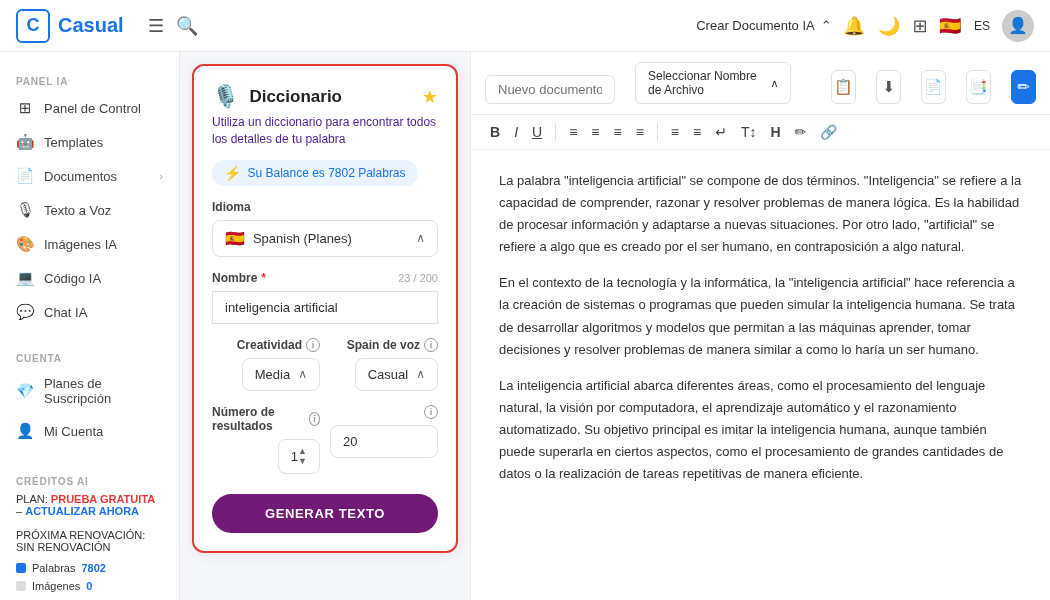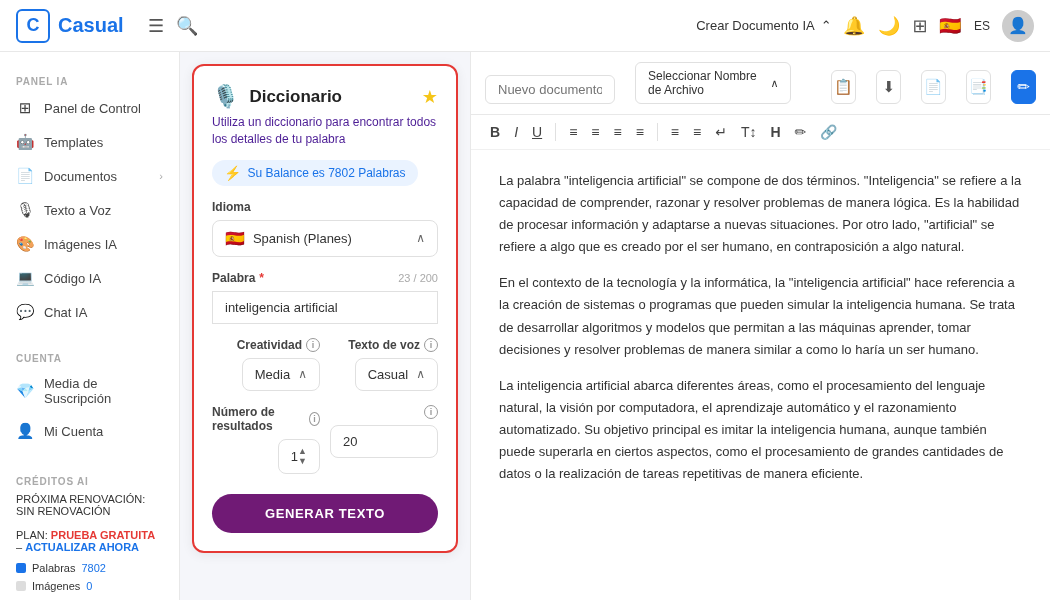--- a/index.html
+++ b/index.html
@@ -28,21 +28,21 @@
     .sidebar-item .icon { font-size: 15px; width: 18px; text-align: center; }
     .sidebar-item .arrow { margin-left: auto; font-size: 11px; color: #aaa; }
     .sidebar-divider { height: 1px; background: #f0f0f0; margin: 8px 0; }
 
     
     .credits-section { padding: 12px 16px 0; font-size: 10px; color: #aaa; font-weight: 700; letter-spacing: 0.08em; }
     .credits-plan { padding: 6px 16px; font-size: 11px; color: #333; }
     .credits-plan .prueba { color: #e53935; font-weight: 700; }
     .credits-plan .actualizar { color: #1a73e8; font-weight: 700; }
     .credits-row { display: flex; align-items: center; gap: 6px; padding: 3px 16px; font-size: 11px; color: #333; }
-    .credits-row .num { color: #1a73e8; font-weight: 400; }
+    .credits-row .num { color: #1a73e8; font-weight: 700; }
     .credits-dot { width: 10px; height: 10px; border-radius: 2px; background: #1a73e8; }
     .credits-dot-gray { width: 10px; height: 10px; border-radius: 2px; background: #ddd; }
 
     
     .panel-area { width: 290px; background: #f5f6fa; padding: 12px; overflow-y: auto; }
 
     
     .card { background: #fff; border-radius: 12px; border: 2.5px solid #e53935; padding: 18px; box-shadow: 0 2px 12px rgba(0,0,0,0.07); }
     .card-header { display: flex; align-items: center; gap: 10px; margin-bottom: 4px; }
     .card-title { font-size: 17px; font-weight: 700; color: #222; flex: 1; }
@@ -153,37 +153,37 @@
     </div>
     <div class="sidebar-item">
       <span class="icon">💬</span>
       <span>Chat IA</span>
     </div>
 
     <div class="sidebar-divider"></div>
     <div class="sidebar-section-label">CUENTA</div>
     <div class="sidebar-item">
       <span class="icon">💎</span>
-      <span>Media de Suscripción</span>
+      <span>Planes de Suscripción</span>
     </div>
     <div class="sidebar-item">
       <span class="icon">👤</span>
       <span>Mi Cuenta</span>
     </div>
 
     <div class="sidebar-divider"></div>
     <div class="credits-section">CRÉDITOS AI</div>
-    <div class="credits-plan">
-      <span>PRÓXIMA RENOVACIÓN: SIN RENOVACIÓN</span>
-    </div>
     <div class="credits-plan">
       <span>PLAN:</span>
       <span class="prueba">PRUEBA GRATUITA</span>
       <span> – </span>
       <span class="actualizar">ACTUALIZAR AHORA</span>
+    </div>
+    <div class="credits-plan">
+      <span>PRÓXIMA RENOVACIÓN: SIN RENOVACIÓN</span>
     </div>
     <div class="credits-row">
       <div class="credits-dot"></div>
       <span>Palabras</span>
       <span class="num">7802</span>
     </div>
     <div class="credits-row">
       <div class="credits-dot-gray"></div>
       <span>Imágenes</span>
       <span class="num">0</span>
@@ -207,41 +207,41 @@
       
       <div class="field-label">Idioma</div>
       <div class="select-box">
         <span class="flag">🇪🇸</span>
         <span>Spanish (Planes)</span>
         <span class="caret">∧</span>
       </div>
 
       
       <div class="field-label">
-        <span>Palabra</span>
+        <span>Nombre</span>
         <span class="required">*</span>
         <span class="char-count">23 / 200</span>
       </div>
       <input class="text-input" type="text" value="inteligencia artificial" style="">
 
       
       <div class="two-col">
         <div class="field-group">
           <div class="field-label">
             <span>Creatividad</span>
             <span class="info-icon">i</span>
           </div>
           <div class="select-box" style="margin-bottom:0">
             <span>Media</span>
             <span class="caret">∧</span>
           </div>
         </div>
         <div class="field-group">
           <div class="field-label">
-            <span>Texto de voz</span>
+            <span>Spain de voz</span>
             <span class="info-icon">i</span>
           </div>
           <div class="select-box" style="margin-bottom:0">
             <span>Casual</span>
             <span class="caret">∧</span>
           </div>
         </div>
       </div>
 
       

